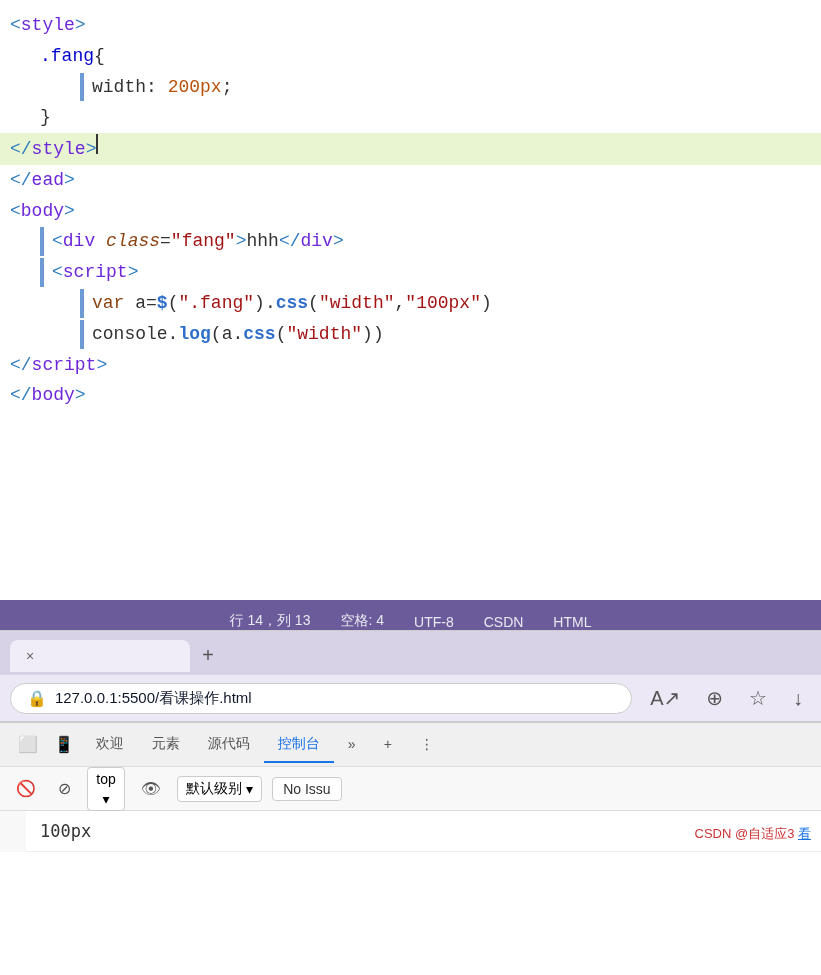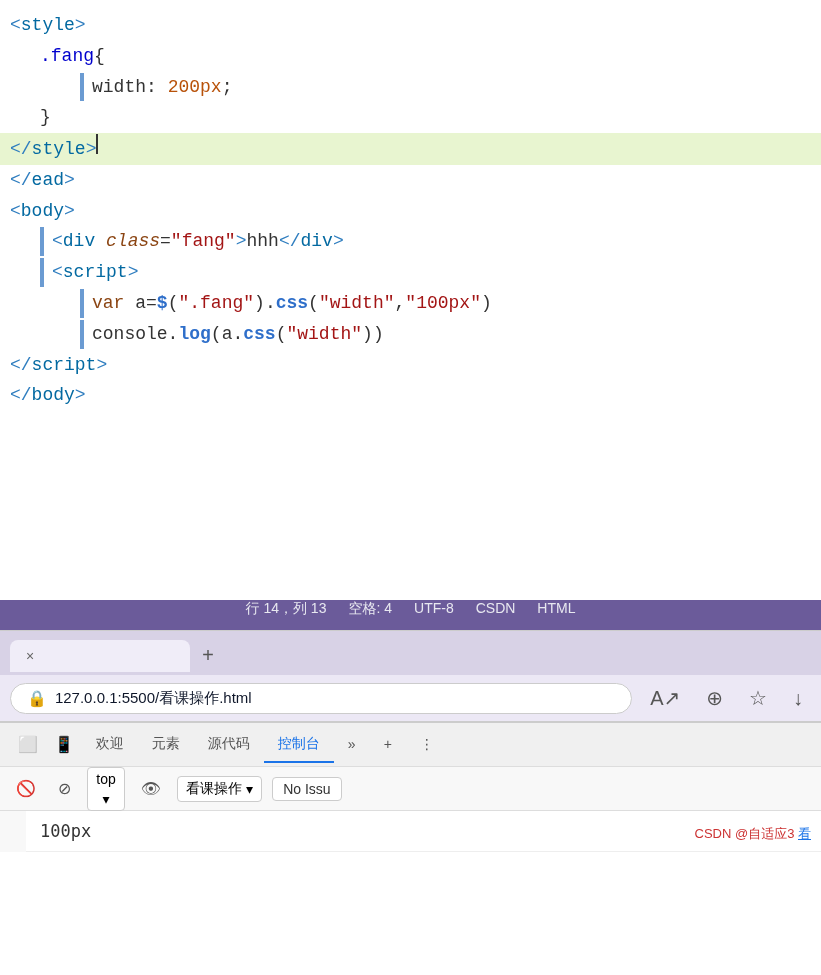--- a/index.html
+++ b/index.html
@@ -31,21 +31,21 @@
     }
 
     .code-line.highlighted {
       background: #e8f5d0;
     }
 
     .indent1 { padding-left: 40px; }
     .indent2 { padding-left: 80px; }
 
     .tag-bracket { color: #2e7dbf; }
-    .tag-name { color: #0369a1; }
+    .tag-name { color: #6d28d9; }
     .attr-name { color: #8b4513; font-style: italic; }
     .attr-value { color: #a31515; }
     .text-content { color: #333; }
     .css-selector { color: #0000cd; }
     .css-property { color: #333; }
     .css-value { color: #b8520a; }
     .js-var { color: #8b4513; }
     .js-method { color: #2f6fca; font-weight: bold; }
     .cursor {
       display: inline-block;
@@ -64,24 +64,24 @@
       margin-right: 8px;
       align-self: stretch;
     }
 
     
     .status-bar {
       background: #6b5b9a;
       color: #fff;
       height: 30px;
       display: flex;
-      align-items: flex-start;
+      align-items: flex-end;
       justify-content: center;
       font-size: 14px;
-      gap: 22px;
+      gap: 30px;
       font-family: 'Segoe UI', Arial, sans-serif;
     }
 
     .status-item {
       color: #e8e8f0;
     }
 
     
     .browser-chrome {
       background: #e8e4ef;
@@ -394,21 +394,21 @@
 
   <div class="devtools-toolbar">
     <button class="toolbar-btn">🚫</button>
     <button class="toolbar-btn">⊘</button>
     <div class="top-selector">
       <span>top</span>
       <span>▾</span>
     </div>
     <button class="toolbar-btn">👁</button>
     <div class="level-selector">
-      <span>看课操作</span>
+      <span>默认级别</span>
       <span>▾</span>
     </div>
     <button class="no-issues-btn">No Issu</button>
   </div>
 
   <div class="console-output" style="position:relative;margin-left:26px;">
     <span>100px</span>
     <div class="watermark">
       <span>CSDN @自适应3</span>
       <span class="watermark-link">看</span>

